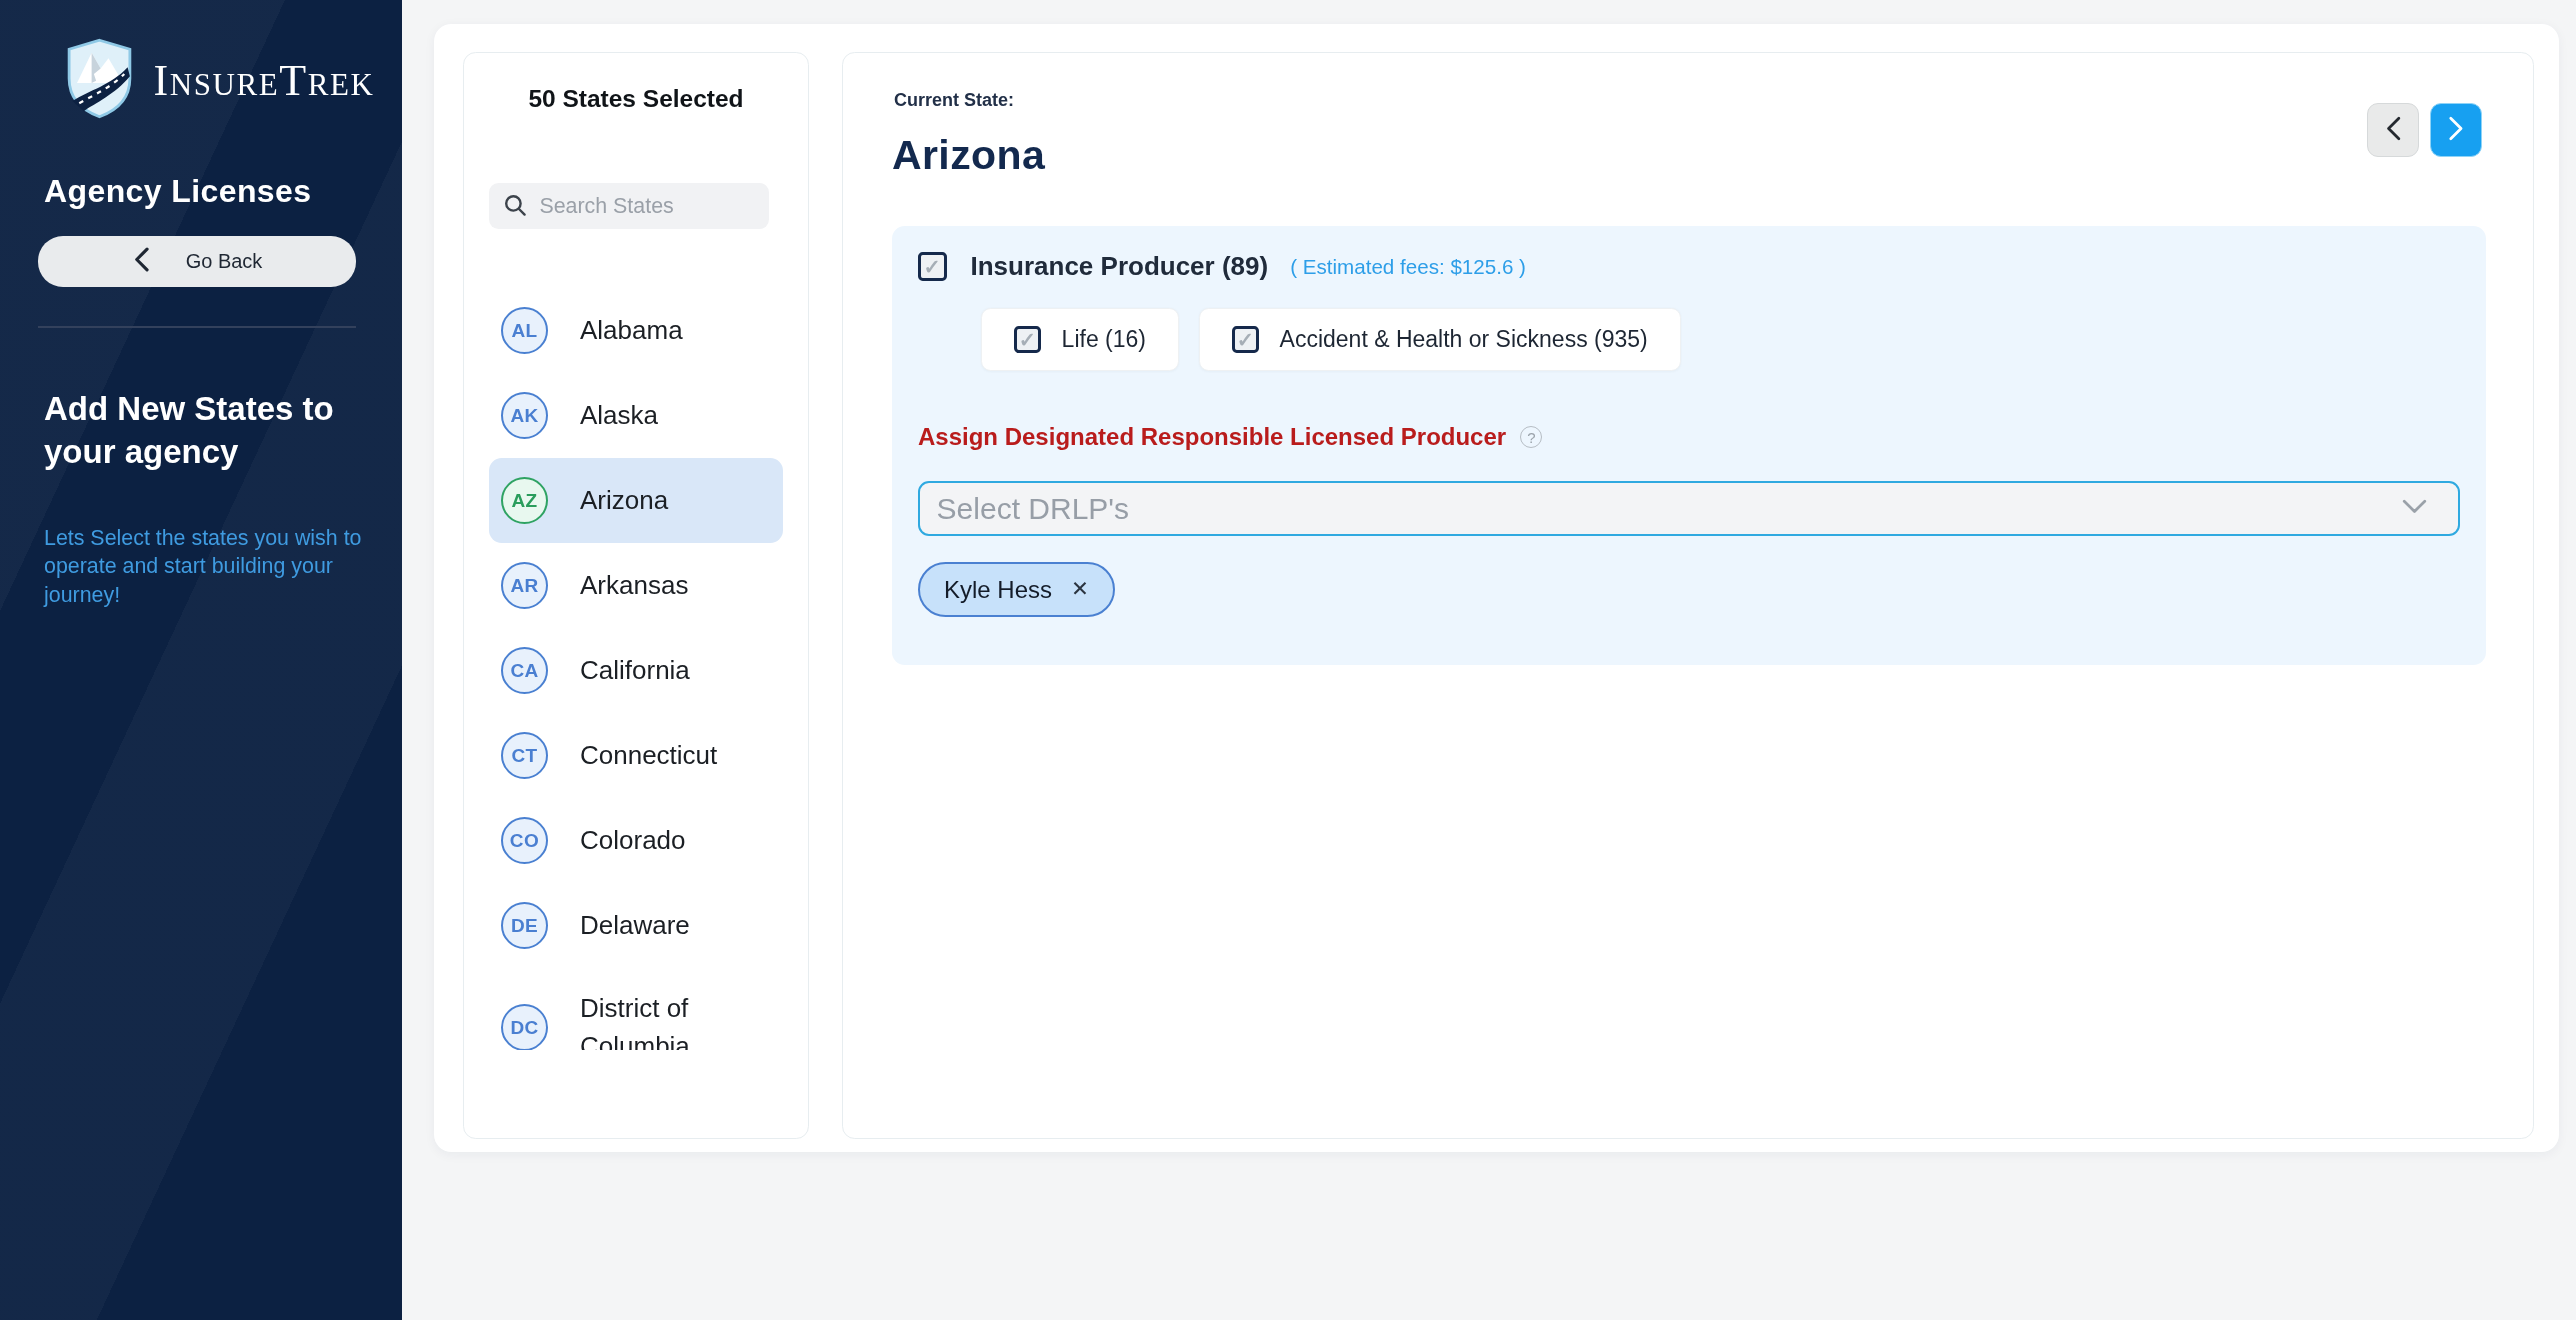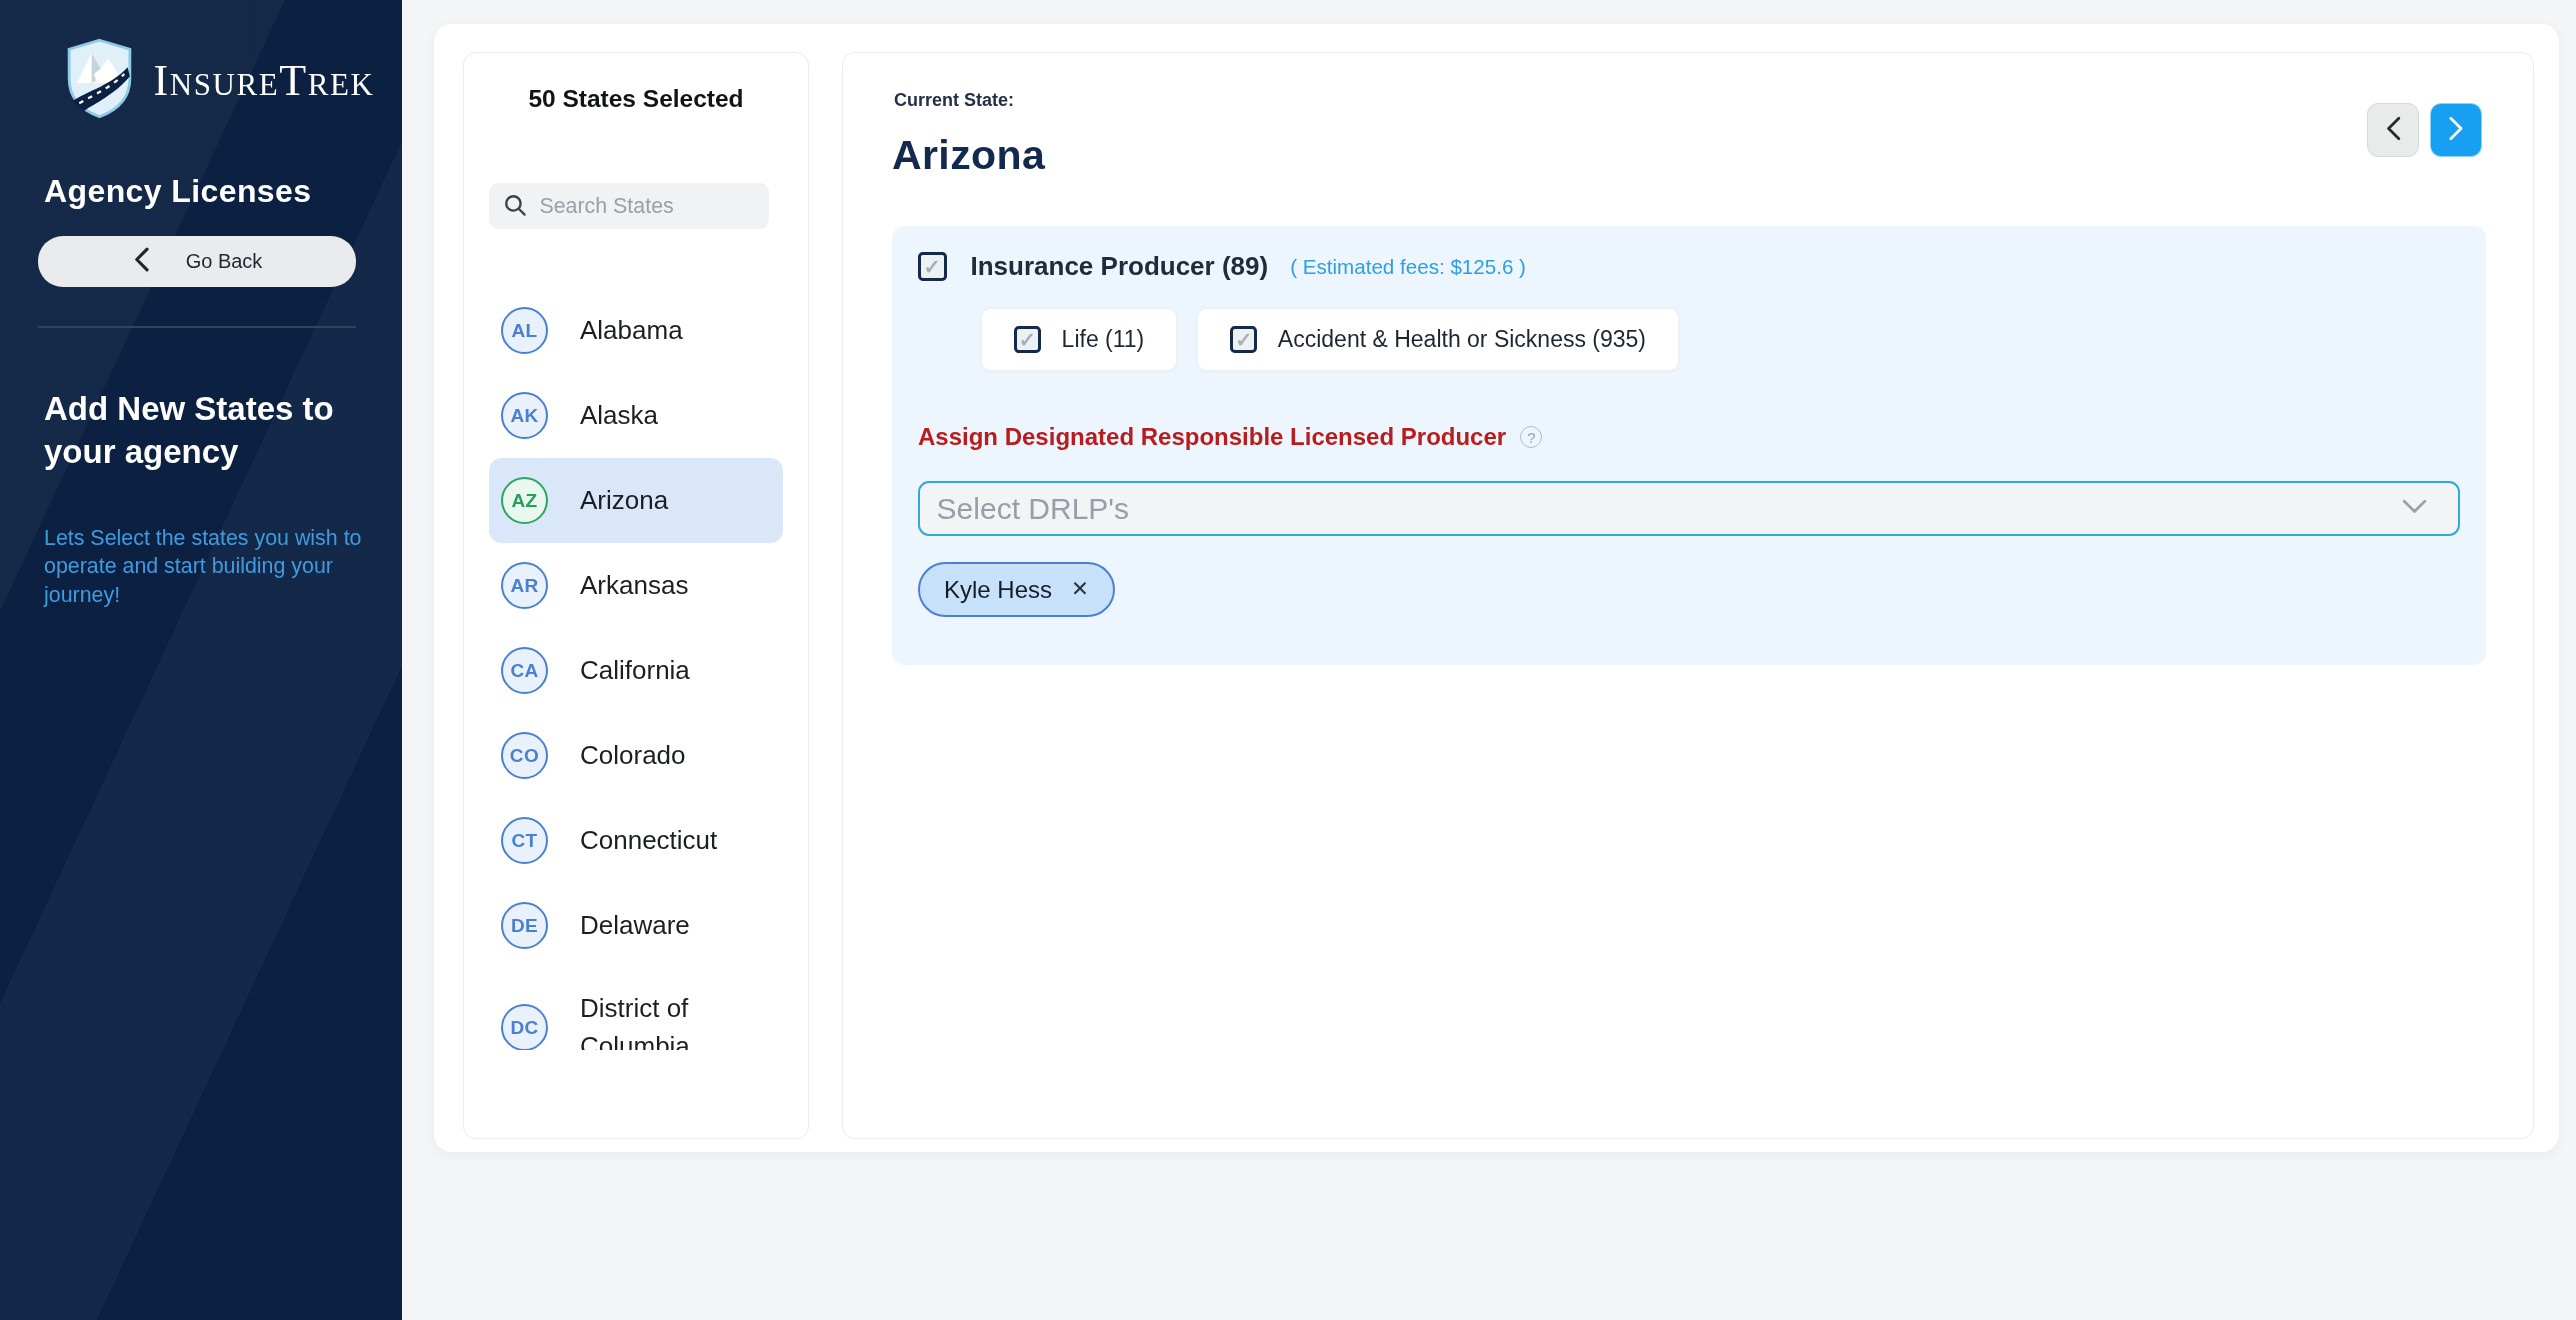--- a/index.html
+++ b/index.html
@@ -194,26 +194,26 @@
         </li>
         <li class="state-item">
           <span class="state-badge">AR</span>
           <span class="state-name">Arkansas</span>
         </li>
         <li class="state-item">
           <span class="state-badge">CA</span>
           <span class="state-name">California</span>
         </li>
         <li class="state-item">
+          <span class="state-badge">CT</span>
+          <span class="state-name">Connecticut</span>
+        </li>
+        <li class="state-item">
           <span class="state-badge">CO</span>
           <span class="state-name">Colorado</span>
-        </li>
-        <li class="state-item">
-          <span class="state-badge">CT</span>
-          <span class="state-name">Connecticut</span>
         </li>
         <li class="state-item">
           <span class="state-badge">DE</span>
           <span class="state-name">Delaware</span>
         </li>
         <li class="state-item tall">
           <span class="state-badge">DC</span>
           <span class="state-name">District of Columbia</span>
         </li>
       </ul>
@@ -243,21 +243,21 @@
       <div class="producer-section">
         <div class="producer-row">
           <span class="checkbox">✓</span>
           <span class="producer-label">Insurance Producer (89)</span>
           <span class="producer-fees">( Estimated fees: $125.6 )</span>
         </div>
 
         <div class="loa-row">
           <div class="loa-card">
             <span class="checkbox">✓</span>
-            <span class="loa-label">Life (11)</span>
+            <span class="loa-label">Life (16)</span>
           </div>
           <div class="loa-card">
             <span class="checkbox">✓</span>
             <span class="loa-label">Accident &amp; Health or Sickness (935)</span>
           </div>
         </div>
 
         <div class="drlp-label-row">
           <span class="drlp-label">Assign Designated Responsible Licensed Producer</span>
           <span class="info-icon">?</span>

